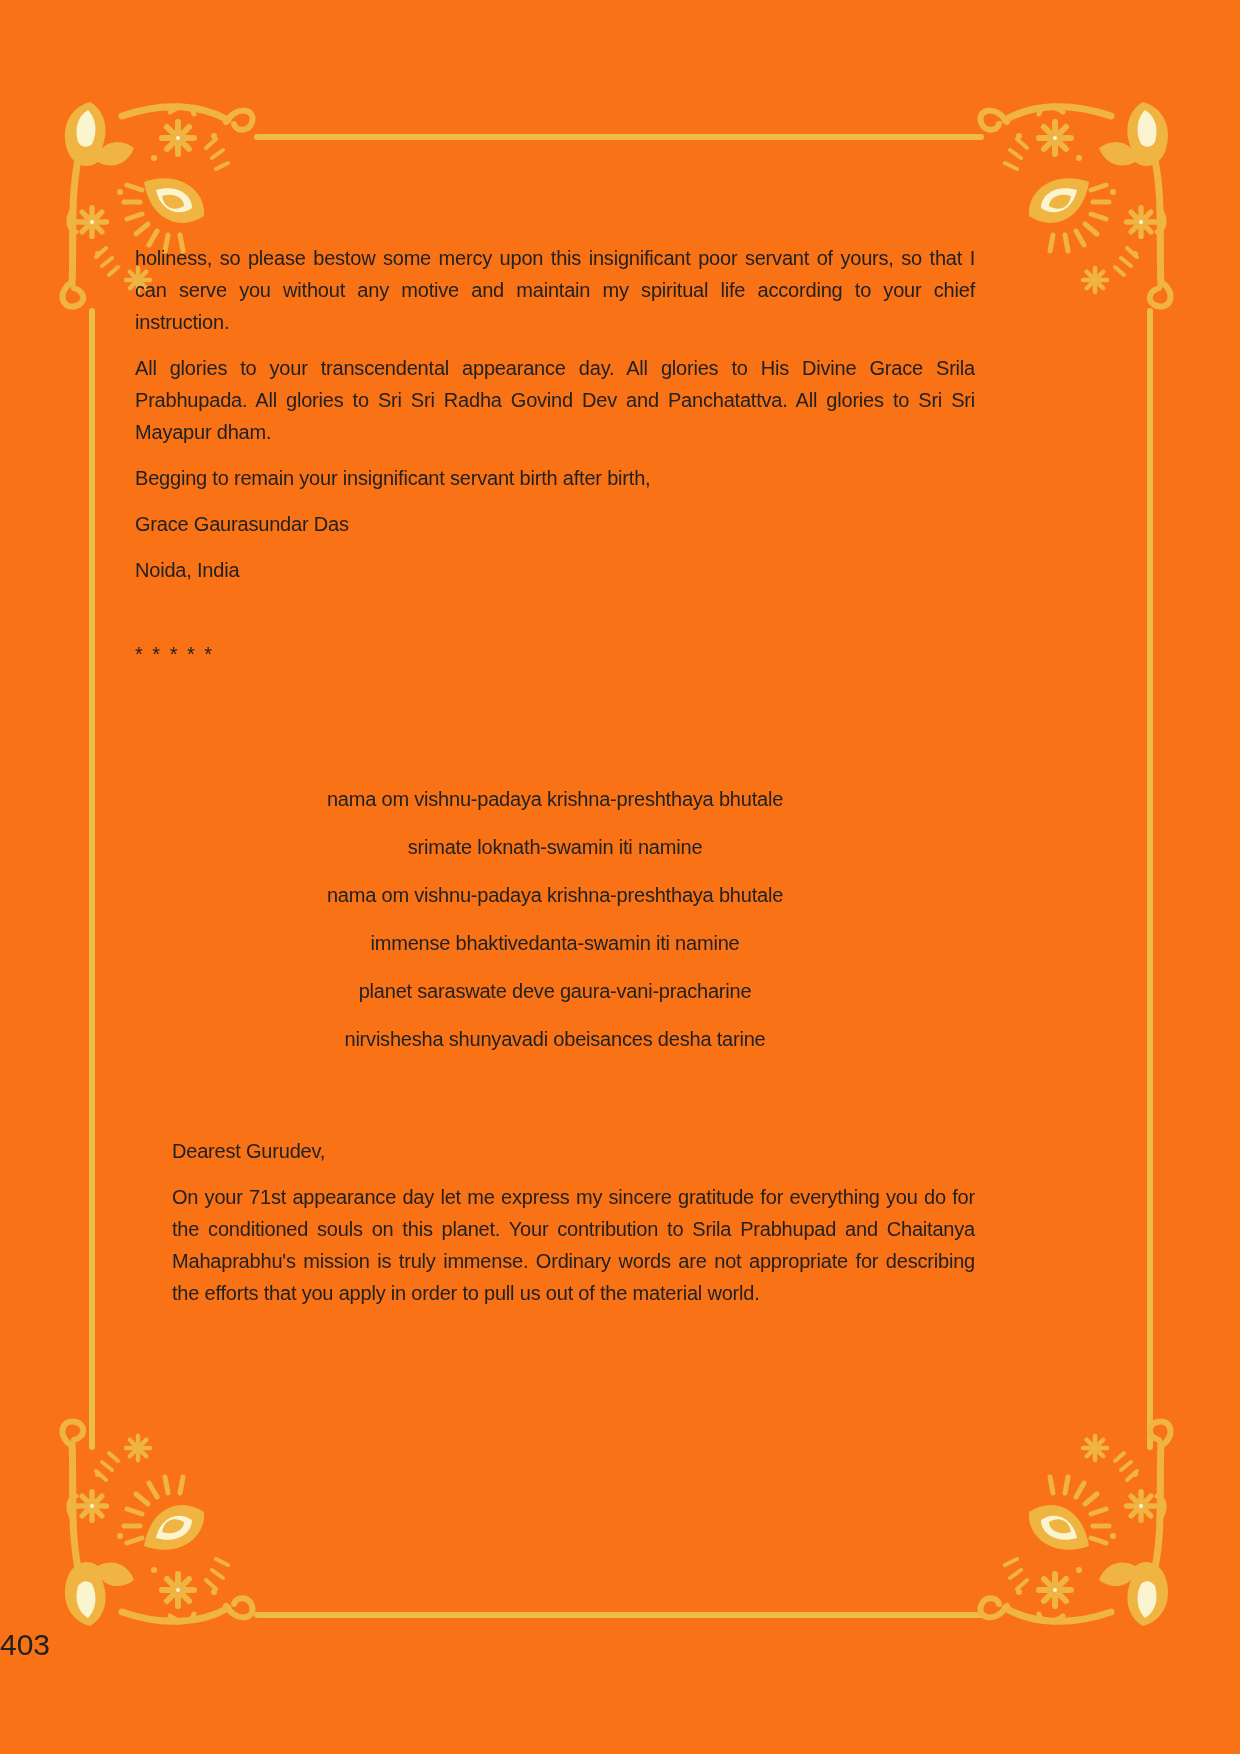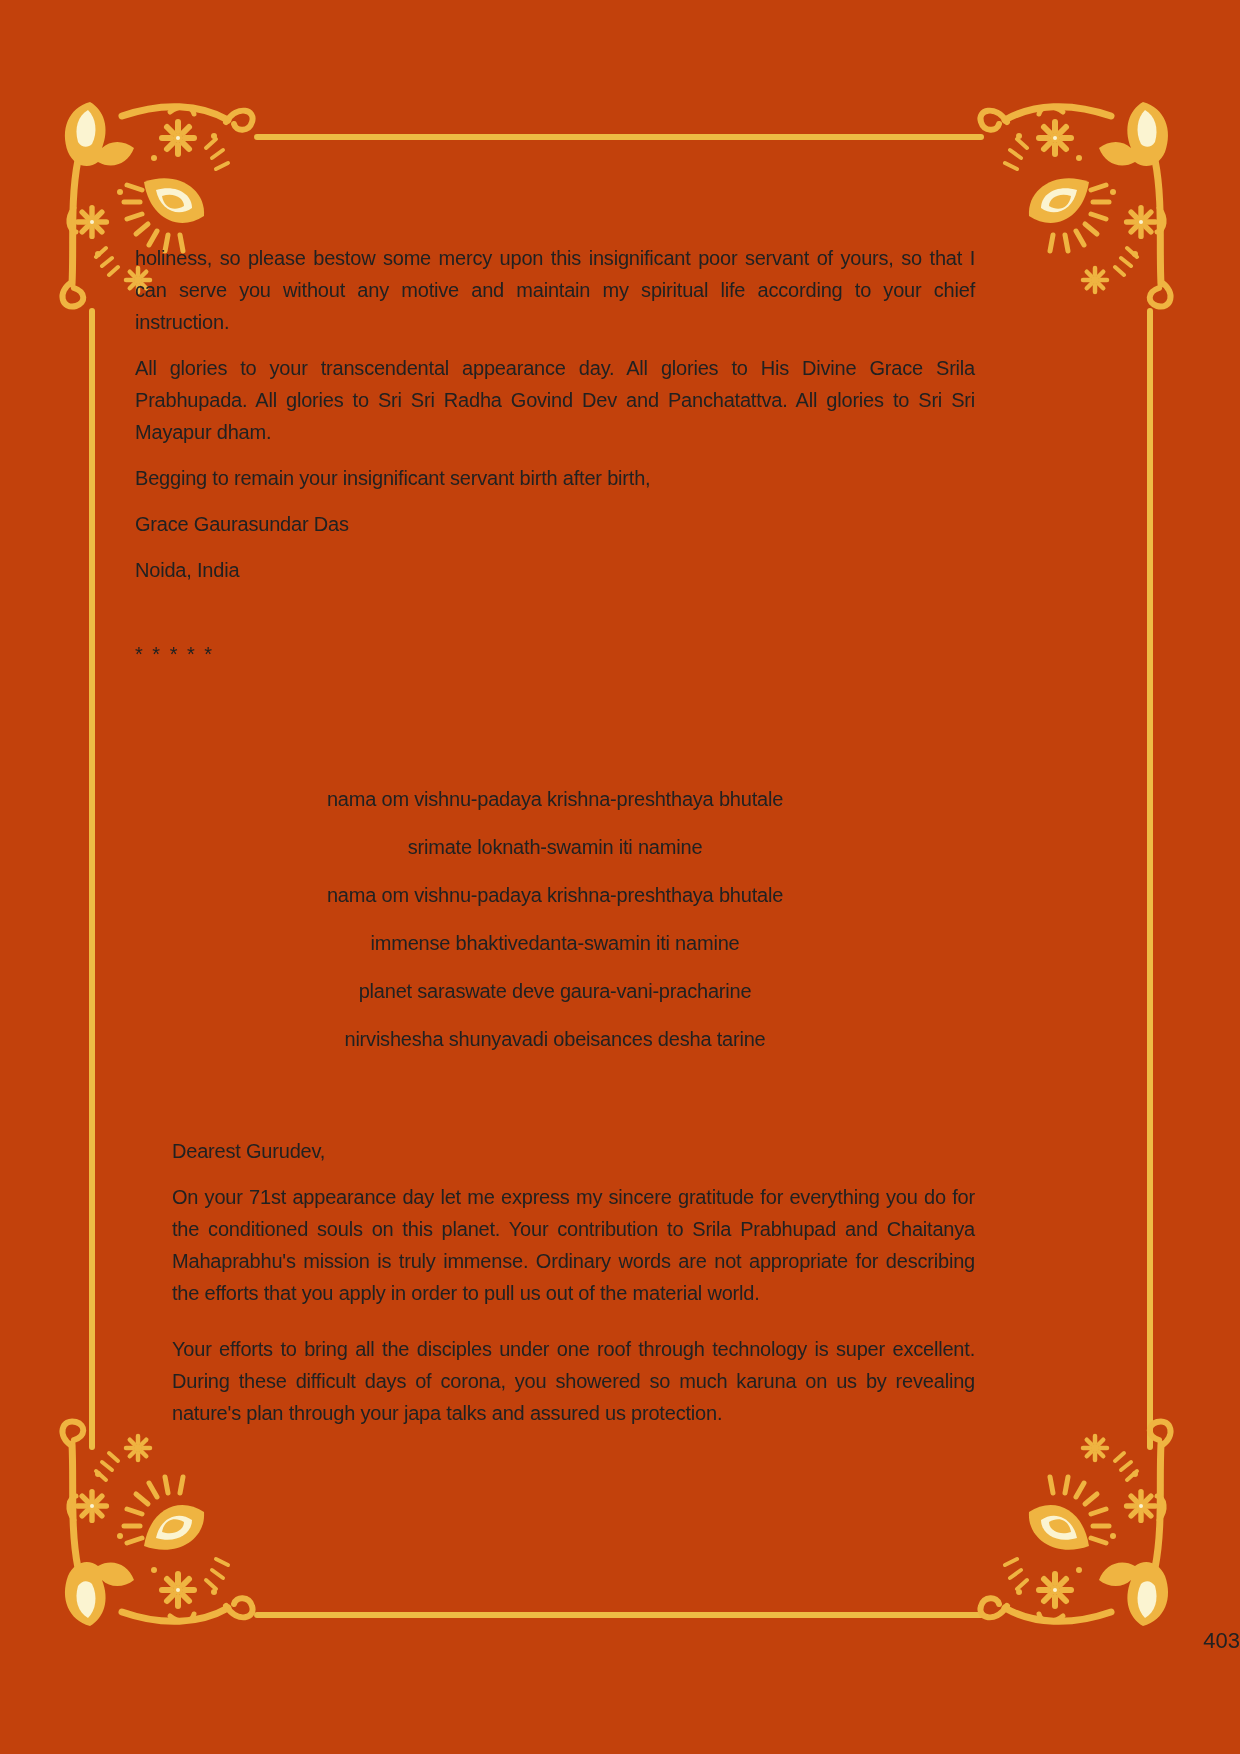--- a/index.html
+++ b/index.html
@@ -3,21 +3,21 @@
 <meta charset="utf-8">
 <style>
   html,body{margin:0;padding:0;}
   body{
     width:1240px;height:1754px;
     background:#FBF4D1;
     font-family:"Liberation Sans",sans-serif;
   }
   .page{
     position:relative;width:1240px;height:1754px;
-    background:#c2410c;color:#212121;overflow:hidden;
+    background:#f97316;color:#212121;overflow:hidden;
   }
   .h-line,.v-line{position:absolute;background:#EDBC45;border-radius:3px;}
   .h-line{height:6px;width:730px;left:254px;}
   .v-line{width:6px;height:1142px;top:308px;}
   .corner{position:absolute;width:200px;height:220px;}
   .corner.tl{left:58px;top:96px;}
   .corner.tr{left:975px;top:96px;transform:scaleX(-1);}
   .corner.bl{left:58px;top:1412px;transform:scaleY(-1);}
   .corner.br{left:975px;top:1412px;transform:scale(-1,-1);}
   .content{
@@ -26,21 +26,21 @@
   }
   .content p{margin:0 0 14px 0;}
   p.just{text-align:justify;text-justify:inter-word;}
   p.separator{margin-top:52px;letter-spacing:2px;}
   .mantras{margin-top:113px;text-align:center;}
   .mantras p{margin:0 0 16px 0;}
   .letter2{margin-top:80px;margin-left:37px;}
   p.gap-more{margin-bottom:24px;}
   .page-number{
     position:absolute;left:0;top:1628px;width:1240px;
-    text-align:right;font-size:22px;color:#212121;
+    text-align:left;font-size:30px;color:#212121;
   }
 </style>
 </head>
 <body>
 
 <svg width="0" height="0" style="position:absolute">
   <defs>
     <g id="corner-ornament">
       <g fill="none" stroke="#EFB441" stroke-linecap="round">
         <path d="M64 20 C104 6 142 8 170 24" stroke-width="7"></path>
@@ -151,19 +151,18 @@
       <p>srimate loknath-swamin iti namine</p>
       <p>nama om vishnu-padaya krishna-preshthaya bhutale</p>
       <p>immense bhaktivedanta-swamin iti namine</p>
       <p>planet saraswate deve gaura-vani-pracharine</p>
       <p>nirvishesha shunyavadi obeisances desha tarine</p>
     </div>
 
     <div class="letter2">
       <p>Dearest Gurudev,</p>
       <p class="just gap-more">On your 71st appearance day let me express my sincere gratitude for everything you do for the conditioned souls on this planet. Your contribution to Srila Prabhupad and Chaitanya Mahaprabhu's mission is truly immense. Ordinary words are not appropriate for describing the efforts that you apply in order to pull us out of the material world.</p>
-      <p class="just">Your efforts to bring all the disciples under one roof through technology is super excellent. During these difficult days of corona, you showered so much karuna on us by revealing nature's plan through your japa talks and assured us protection.</p>
     </div>
   </div>
 
   <div class="page-number">403</div>
 
 </div>
 
 </body></html>

